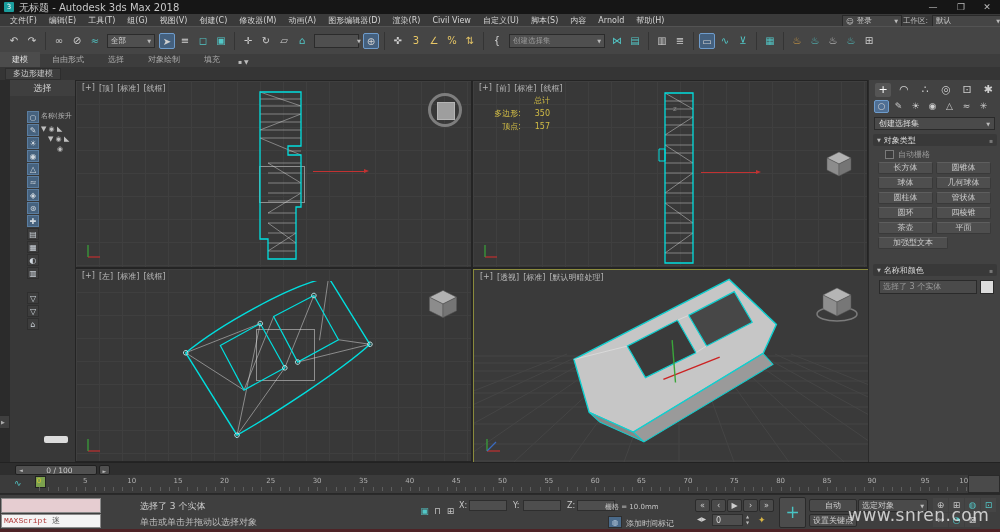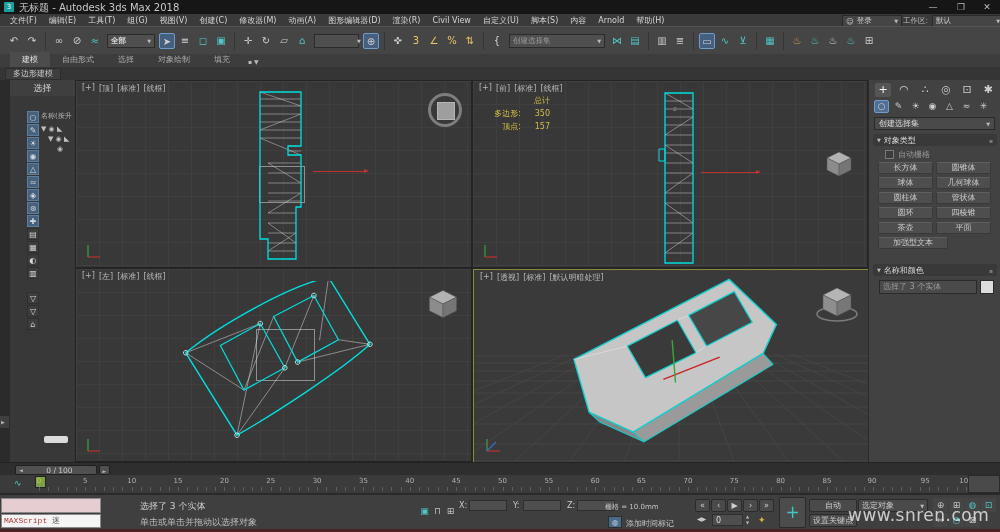--- a/index.html
+++ b/index.html
@@ -24,21 +24,21 @@
          margin:0 1px;flex:0 0 auto;border-radius:2px;}
   .ticon.teal{color:#52c7c7;}
   .ticon.act{background:#44607e;border:1px solid #6e9ccc;width:16px;height:16px;line-height:15px;box-sizing:border-box;}
   .tsep{width:1px;height:18px;background:#343434;margin:0 4px;flex:0 0 auto;}
   .tdd{height:14px;background:#4f4f4f;border:1px solid #2b2b2b;display:flex;align-items:center;
        justify-content:space-between;margin:0 3px;padding:0 3px;flex:0 0 auto;box-sizing:border-box;}
   .ddlabel{font-size:7.5px;color:#d6d6d6;white-space:nowrap;overflow:hidden;}
   .tdd.muted .ddlabel{color:#9a9a9a;}
   .ddcaret{font-size:5px;color:#bbb;margin-left:2px;}
   
-  .ribbon{left:0;top:54px;width:1000px;height:13px;background:#3d3d3d;display:flex;align-items:flex-end;padding-left:10px;box-sizing:border-box;}
+  .ribbon{left:0;top:54px;width:1000px;height:13px;background:#3d3d3d;display:flex;align-items:flex-end;box-sizing:border-box;}
   .rtab{font-size:8px;color:#ababab;padding:2px 12px;}
   .rtab.on{background:#4c4c4c;color:#e2e2e2;}
   .rmore{font-size:6px;color:#bbb;padding:2px 6px;}
   .ribbon2{left:0;top:67px;width:1000px;height:13px;background:#353535;border-bottom:1px solid #2a2a2a;}
   .polypanel{left:5px;top:1px;font-size:8px;color:#c4c4c4;background:#3e3e3e;border:1px solid #2d2d2d;
              padding:0 7px;height:10px;line-height:10px;}
   
   .ldock{left:0;top:80px;width:10px;height:382px;background:#2b2b2b;}
   .explorer{left:10px;top:80px;width:65px;height:382px;background:#383838;border-right:1px solid #272727;}
   .exptitle{left:0;top:0;width:65px;height:16px;background:#3f3f3f;font-size:9px;color:#cfcfcf;
@@ -200,21 +200,21 @@
     </div>
   </div>
 
   <div class="abs toolbar">
       <span class="ticon">↶</span>
       <span class="ticon">↷</span>
       <span class="tsep"></span>
       <span class="ticon">∞</span>
       <span class="ticon">⊘</span>
       <span class="ticon teal">≈</span>
-      <span class="tdd" style="width: 48px; font-weight: bold;">
+      <span class="tdd" style="width: 48px;">
         <span class="ddlabel">全部</span>
         <span class="ddcaret">▼</span>
       </span>
       <span class="ticon act">➤</span>
       <span class="ticon">≡</span>
       <span class="ticon teal">◻</span>
       <span class="ticon teal">▣</span>
       <span class="tsep"></span>
       <span class="ticon">✛</span>
       <span class="ticon">↻</span>

